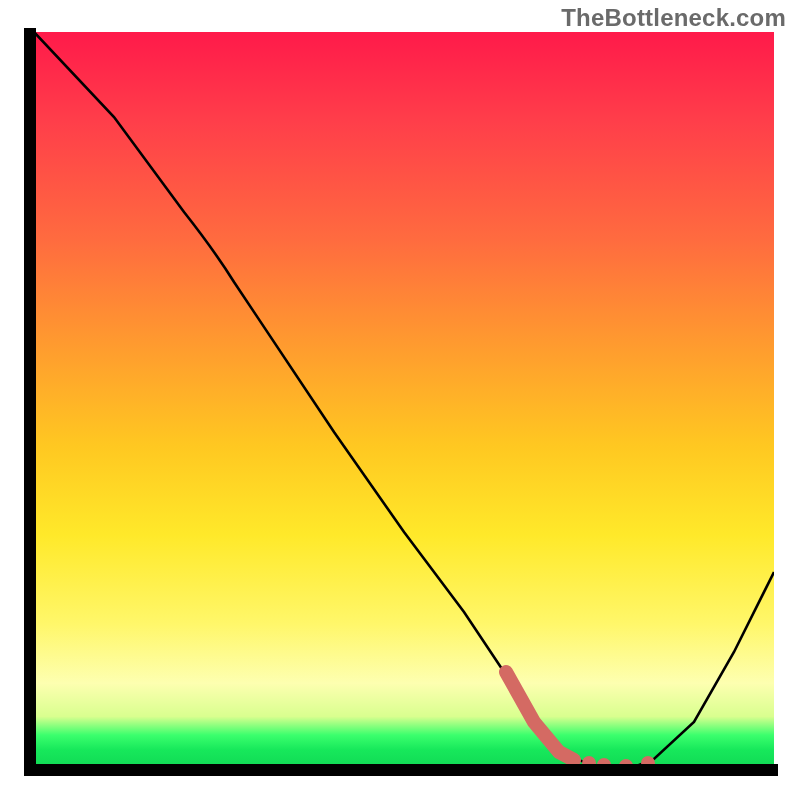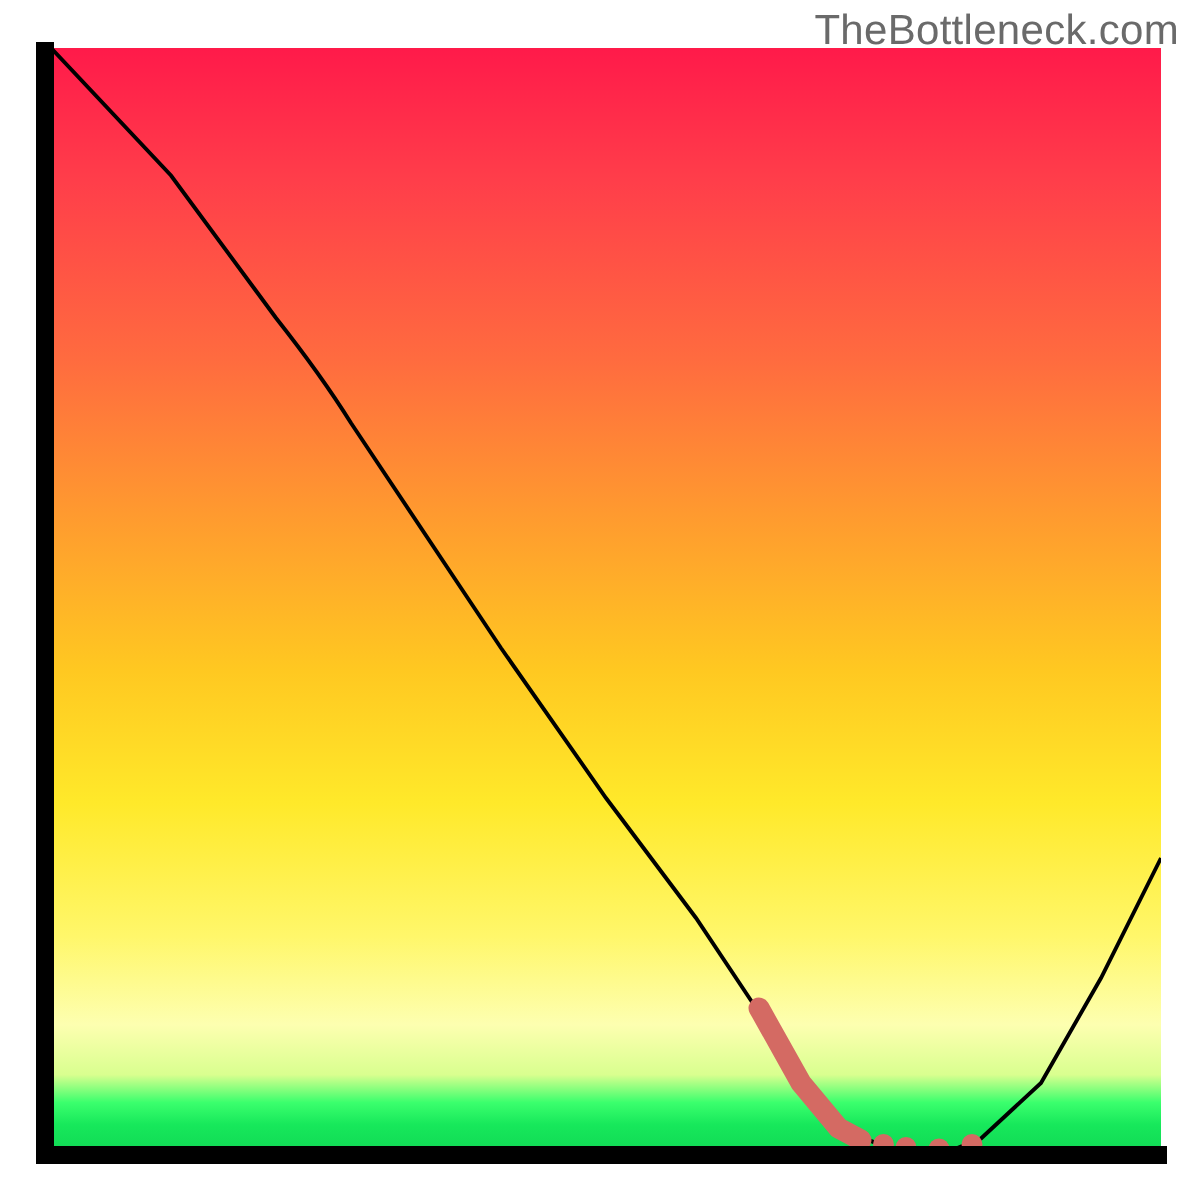--- a/index.html
+++ b/index.html
@@ -12,22 +12,22 @@
   }
   .chart-wrapper {
     position: relative;
     width: 800px;
     height: 800px;
   }
   .watermark {
     position: absolute;
     top: 4px;
     right: 14px;
-    font-size: 28px;
-    font-weight: 400;
+    font-size: 24px;
+    font-weight: 700;
     color: #6a6a6a;
     letter-spacing: 0.2px;
     z-index: 20;
   }
   .axes {
     position: absolute;
     left: 0;
     top: 0;
     width: 800px;
     height: 800px;

